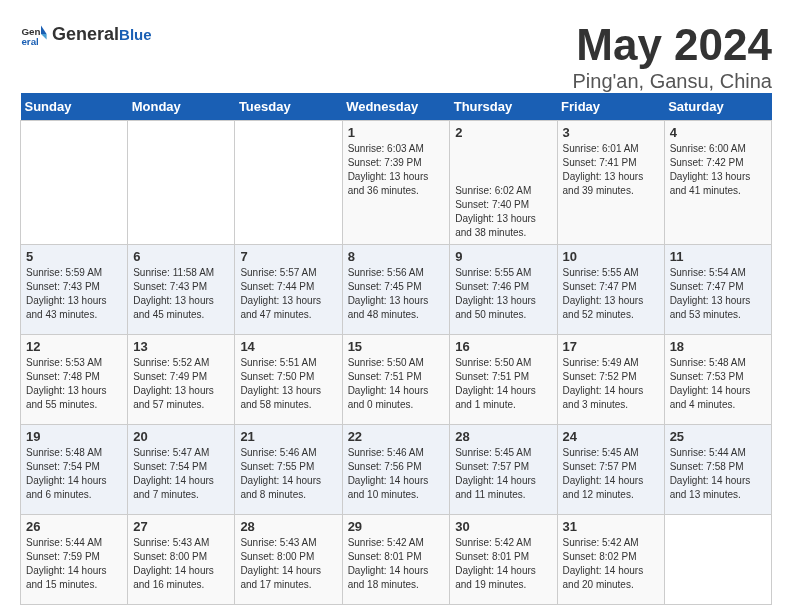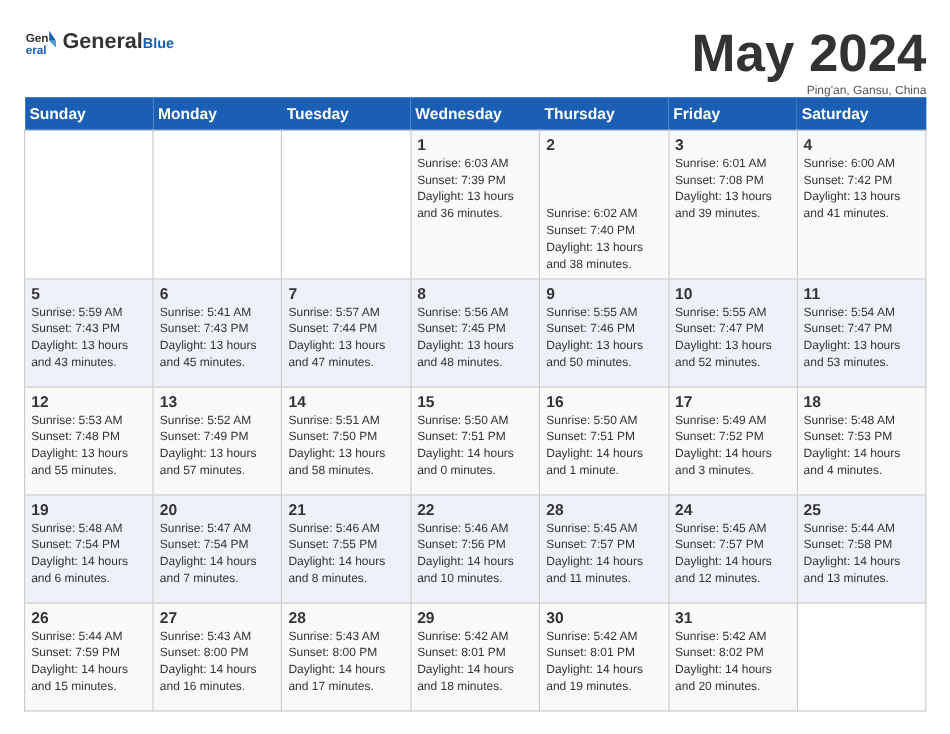--- a/index.html
+++ b/index.html
@@ -27,21 +27,21 @@
     }
     .title-area {
       text-align: right;
     }
     .main-title {
       font-size: 44px;
       font-weight: bold;
       color: #333;
     }
     .subtitle {
-      font-size: 10px;
+      font-size: 20px;
       color: #555;
     }
     .calendar {
       width: 100%;
       border-collapse: collapse;
       font-size: 11px;
       border-radius: 32px;
     }
     .calendar thead th {
       background-color: #1a5fb4;
@@ -86,21 +86,21 @@
 
 <div class="header-area">
   <div class="logo">
     <svg class="logo-icon" viewBox="0 0 40 40" xmlns="http://www.w3.org/2000/svg">
       <text x="2" y="22" font-size="14" font-weight="bold" fill="#333">Gen</text>
       <text x="2" y="36" font-size="14" font-weight="bold" fill="#1a5fb4">eral</text>
       <polygon points="30,8 38,20 30,20" fill="#1a5fb4"></polygon>
       <polygon points="30,20 38,20 38,28" fill="#4a9fd4"></polygon>
     </svg>
     <div>
-      <span style="font-size:18px;font-weight:bold;color:#333;">General</span><span style="font-size:12px;font-weight:bold;color:#1a5fb4;">Blue</span>
+      <span style="font-size:18px;font-weight:bold;color:#333;">General</span><span style="font-size:15px;font-weight:bold;color:#1a5fb4;">Blue</span>
     </div>
   </div>
   <div class="title-area">
     <div class="main-title">May 2024</div>
     <div class="subtitle">Ping'an, Gansu, China</div>
   </div>
 </div>
 
 <table class="calendar">
   <thead>
@@ -129,21 +129,21 @@
         <td>
           <span class="day-number">2</span>
           <div class="day-info" style="white-space: pre-line; margin-top: 44px;">Sunrise: 6:02 AM
 Sunset: 7:40 PM
 Daylight: 13 hours
 and 38 minutes.</div>
         </td>
         <td>
           <span class="day-number">3</span>
           <div class="day-info" style="white-space: pre-line;">Sunrise: 6:01 AM
-Sunset: 7:08 PM
+Sunset: 7:41 PM
 Daylight: 13 hours
 and 39 minutes.</div>
         </td>
         <td>
           <span class="day-number">4</span>
           <div class="day-info" style="white-space: pre-line;">Sunrise: 6:00 AM
 Sunset: 7:42 PM
 Daylight: 13 hours
 and 41 minutes.</div>
         </td>
@@ -151,21 +151,21 @@
       <tr>
         <td>
           <span class="day-number">5</span>
           <div class="day-info" style="white-space: pre-line;">Sunrise: 5:59 AM
 Sunset: 7:43 PM
 Daylight: 13 hours
 and 43 minutes.</div>
         </td>
         <td>
           <span class="day-number">6</span>
-          <div class="day-info" style="white-space: pre-line;">Sunrise: 5:41 AM
+          <div class="day-info" style="white-space: pre-line;">Sunrise: 11:58 AM
 Sunset: 7:43 PM
 Daylight: 13 hours
 and 45 minutes.</div>
         </td>
         <td>
           <span class="day-number">7</span>
           <div class="day-info" style="white-space: pre-line;">Sunrise: 5:57 AM
 Sunset: 7:44 PM
 Daylight: 13 hours
 and 47 minutes.</div>

